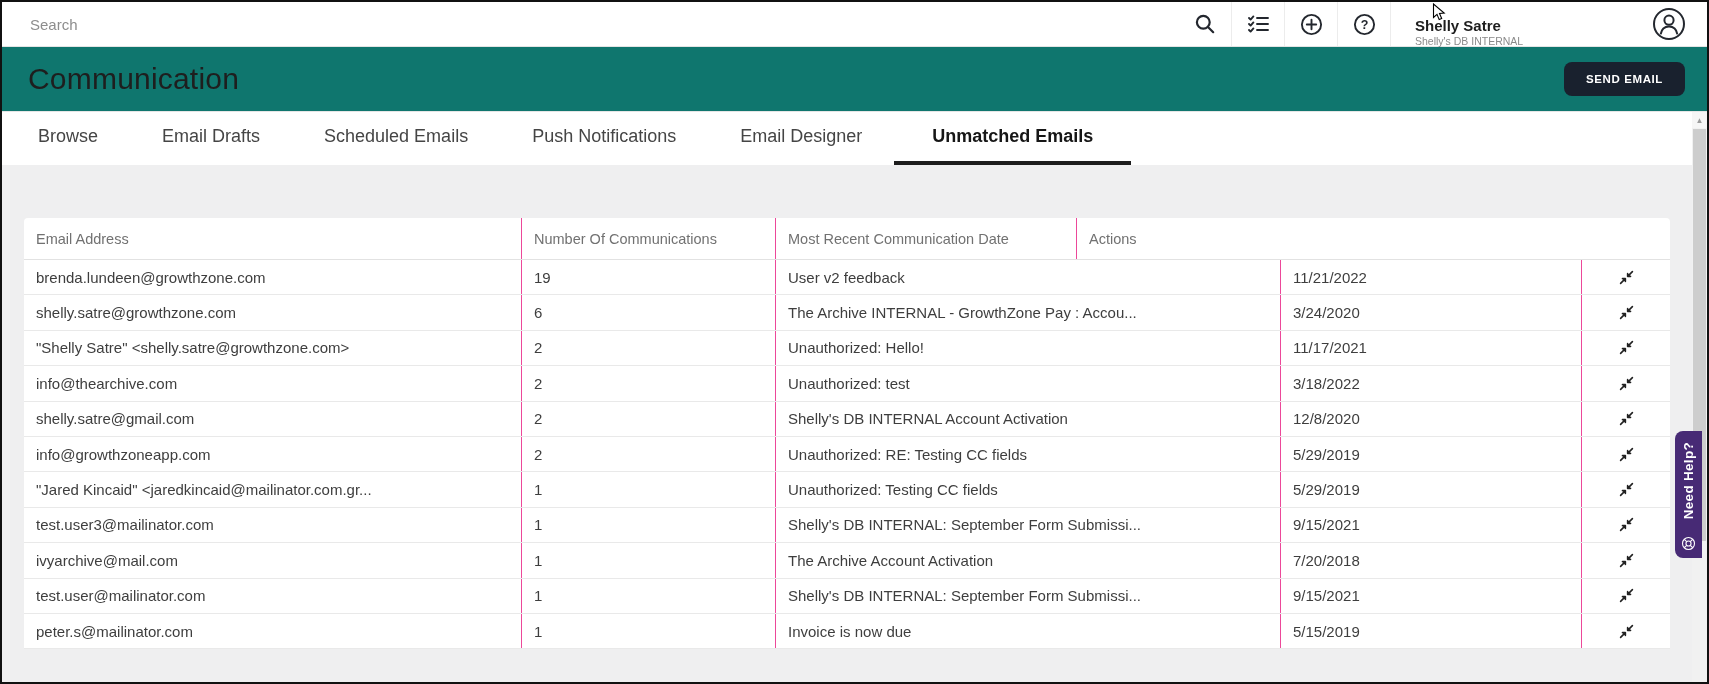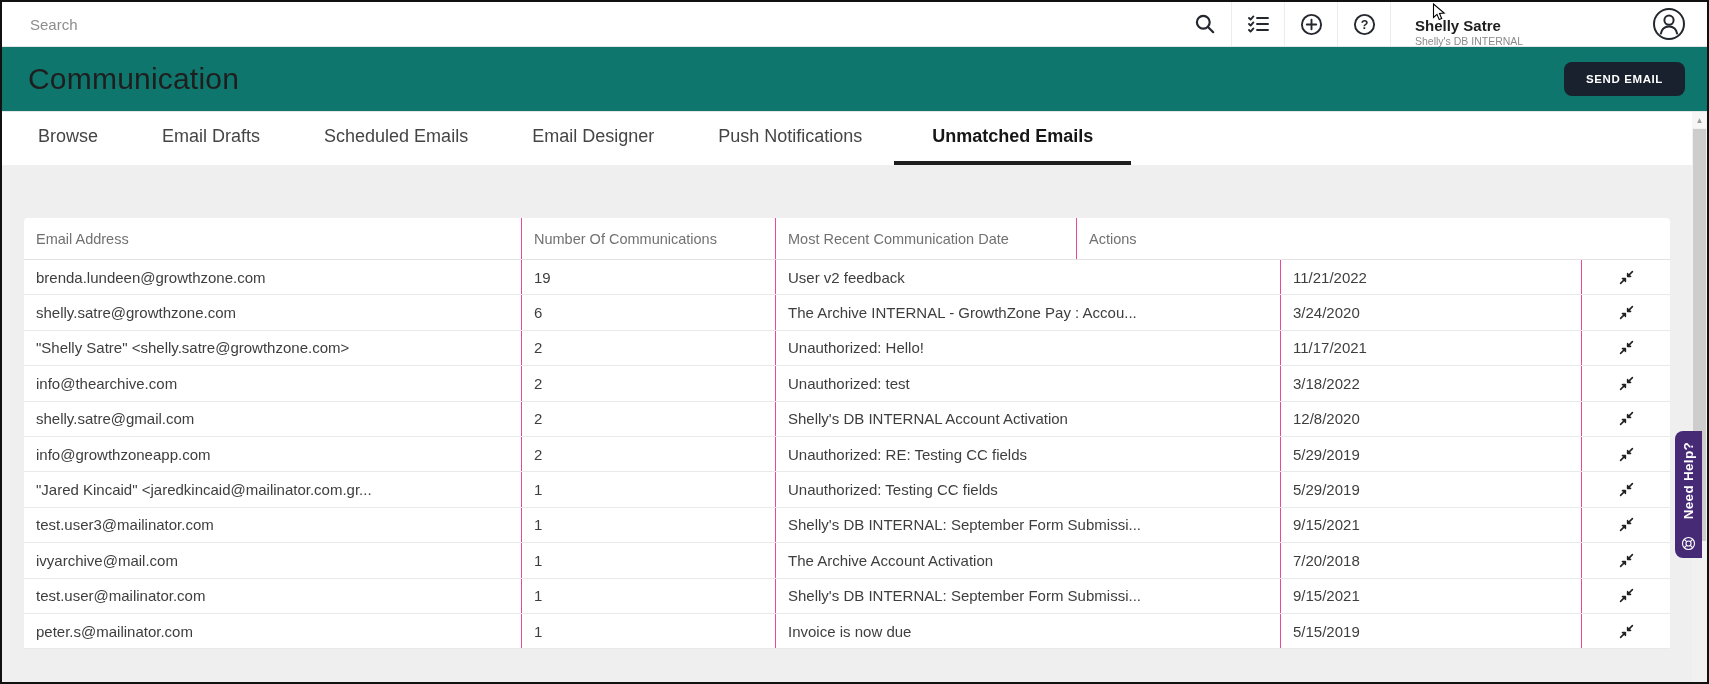--- a/index.html
+++ b/index.html
@@ -178,22 +178,22 @@
 
   <div class="title-row">
     <h1 class="page-title">Communication</h1>
     <button class="send-email-btn">SEND EMAIL</button>
   </div>
 
   <div class="tab-bar">
       <div class="tab">Browse</div>
       <div class="tab">Email Drafts</div>
       <div class="tab">Scheduled Emails</div>
+      <div class="tab">Push Notifications</div>
       <div class="tab">Email Designer</div>
-      <div class="tab">Push Notifications</div>
       <div class="tab active">Unmatched Emails</div>
     </div>
 
   <div class="content">
 
 
     <div class="table-card">
       <div class="thead">
           <div class="th c0">Email Address</div>
           <div class="th c1">Number Of Communications</div>

